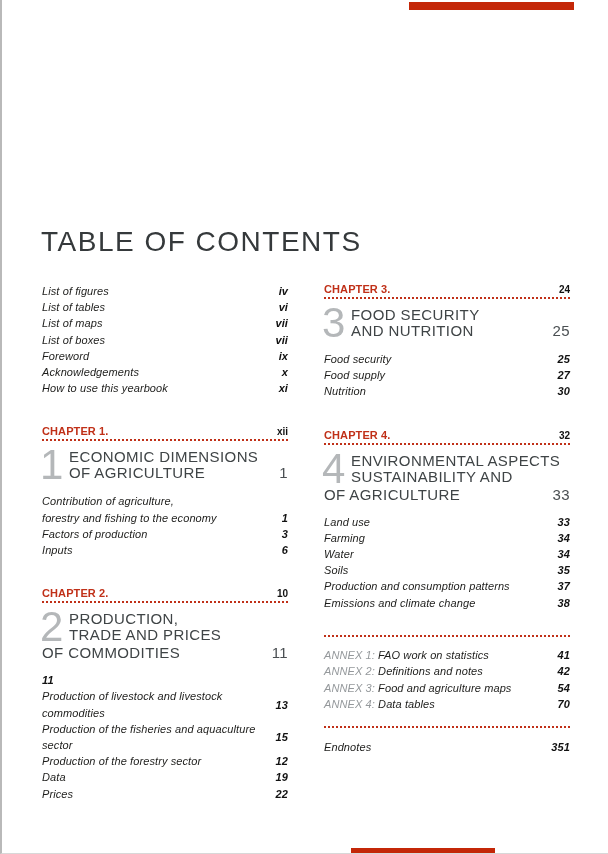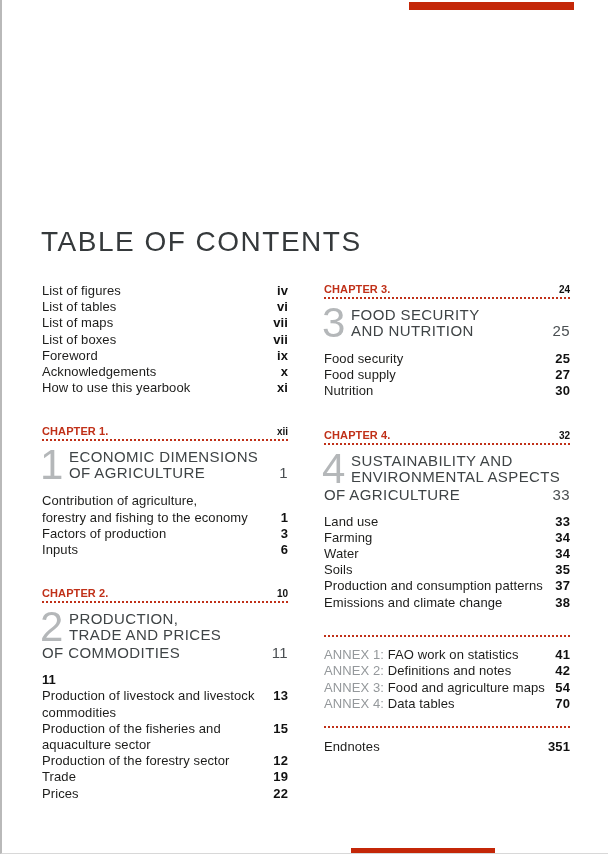--- a/index.html
+++ b/index.html
@@ -32,23 +32,24 @@
   .title{
     position:absolute;left:39px;top:226px;
     font-size:28px;font-weight:400;letter-spacing:1.5px;
     color:#35393b;
   }
   .col{position:absolute;top:283px;width:246px;}
   .col.left{left:40px;}
   .col.right{left:322px;}
 
   .row{
-    display:flex;justify-content:space-between;align-items:flex-start;
-    font-size:13px;line-height:16.2px;color:var(--text-dark);
+    display:flex;justify-content:space-between;align-items:center;
+    font-size:11px;line-height:16.2px;color:var(--text-dark);
     letter-spacing:0.1px;
+    font-style:italic;
   }
   .row .pg{font-weight:bold;color:#111;}
 
   .chap-label-row{
     display:flex;justify-content:space-between;align-items:baseline;
     height:13px;
   }
   .chap-label{
     color:var(--accent-red);font-weight:bold;font-size:11px;
     letter-spacing:0.1px;
@@ -197,21 +198,21 @@
         </div>
         <div class="row">
           <span>Production of the fisheries and aquaculture sector</span>
           <span class="pg">15</span>
         </div>
         <div class="row">
           <span>Production of the forestry sector</span>
           <span class="pg">12</span>
         </div>
         <div class="row">
-          <span>Trade</span>
+          <span>Data</span>
           <span class="pg">19</span>
         </div>
         <div class="row">
           <span>Prices</span>
           <span class="pg">22</span>
         </div>
       </div>
     </section>
   </div>
 
@@ -249,22 +250,22 @@
 
     <section>
       <div class="chap-label-row mt-ch">
         <span class="chap-label">CHAPTER 4.</span>
         <span class="chap-label-pg">32</span>
       </div>
       <div class="dotted"></div>
       <div class="chap-heading">
         <span class="chap-num">4</span>
         <div class="chap-lines">
+          <div class="chap-line">ENVIRONMENTAL ASPECTS</div>
           <div class="chap-line">SUSTAINABILITY AND</div>
-          <div class="chap-line">ENVIRONMENTAL ASPECTS</div>
         </div>
         <div class="chap-outdent">
           <span>OF AGRICULTURE</span>
           <span class="opg">33</span>
         </div>
       </div>
       <div class="chap-items mt-items10">
         <div class="row">
           <span>Land use</span>
           <span class="pg">33</span>

